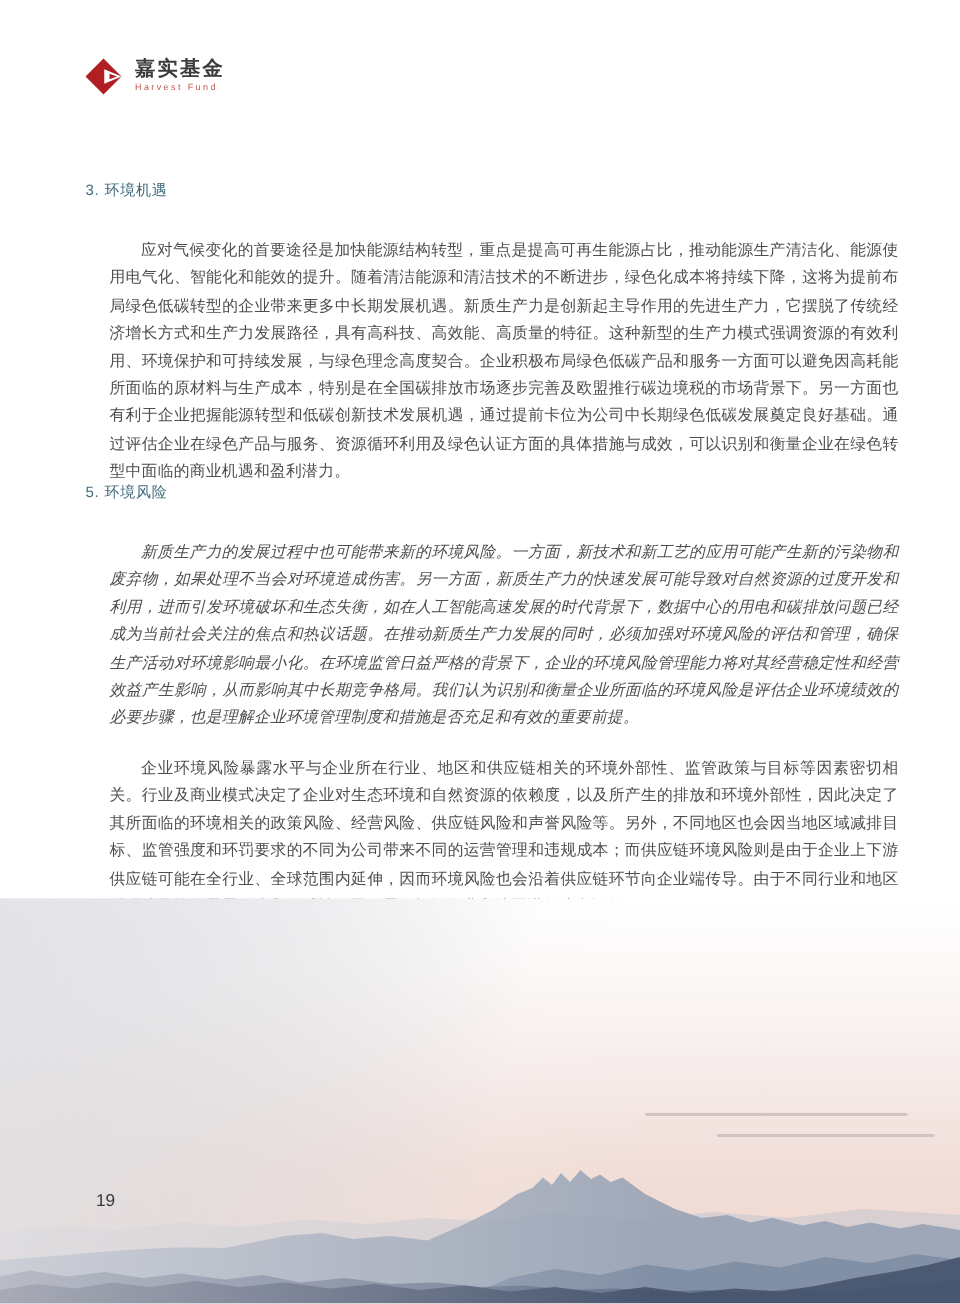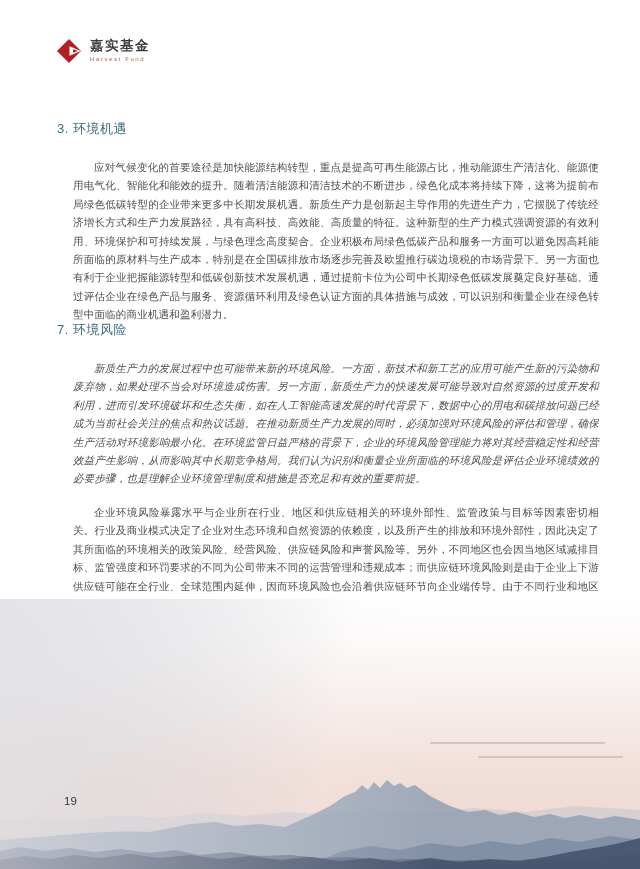--- a/index.html
+++ b/index.html
@@ -22,21 +22,21 @@
   }
   .logo-text .en{
     font-size:6px;color:#c0584e;letter-spacing:1.6px;line-height:8px;margin-top:2px;
   }
   
   .content{
     position:absolute;left:57px;right:57px;top:0;
   }
   h2.sec{
     margin:0;
-    font-size:13px;
+    font-size:10px;
     font-weight:500;
     color:#3f6a7c;
     letter-spacing:0.5px;
     text-align:right;
   }
   .sec-1{position:absolute;top:120px;left:0;}
   .sec-2{position:absolute;top:321px;left:0;}
   p.body-par{
     margin:16px;
     font-size:10.5px;
@@ -101,21 +101,21 @@
     <div class="logo-text">
       <div class="cn">嘉实基金</div>
       <div class="en">Harvest Fund</div>
     </div>
   </div>
 
   <div class="content">
     <h2 class="sec sec-1">3. 环境机遇</h2>
     <p class="body-par par-1">应对气候变化的首要途径是加快能源结构转型，重点是提高可再生能源占比，推动能源生产清洁化、能源使用电气化、智能化和能效的提升。随着清洁能源和清洁技术的不断进步，绿色化成本将持续下降，这将为提前布局绿色低碳转型的企业带来更多中长期发展机遇。新质生产力是创新起主导作用的先进生产力，它摆脱了传统经济增长方式和生产力发展路径，具有高科技、高效能、高质量的特征。这种新型的生产力模式强调资源的有效利用、环境保护和可持续发展，与绿色理念高度契合。企业积极布局绿色低碳产品和服务一方面可以避免因高耗能所面临的原材料与生产成本，特别是在全国碳排放市场逐步完善及欧盟推行碳边境税的市场背景下。另一方面也有利于企业把握能源转型和低碳创新技术发展机遇，通过提前卡位为公司中长期绿色低碳发展奠定良好基础。通过评估企业在绿色产品与服务、资源循环利用及绿色认证方面的具体措施与成效，可以识别和衡量企业在绿色转型中面临的商业机遇和盈利潜力。</p>
 
-    <h2 class="sec sec-2">7. 环境风险</h2>
+    <h2 class="sec sec-2">5. 环境风险</h2>
     <p class="body-par par-2">新质生产力的发展过程中也可能带来新的环境风险。一方面，新技术和新工艺的应用可能产生新的污染物和废弃物，如果处理不当会对环境造成伤害。另一方面，新质生产力的快速发展可能导致对自然资源的过度开发和利用，进而引发环境破坏和生态失衡，如在人工智能高速发展的时代背景下，数据中心的用电和碳排放问题已经成为当前社会关注的焦点和热议话题。在推动新质生产力发展的同时，必须加强对环境风险的评估和管理，确保生产活动对环境影响最小化。在环境监管日益严格的背景下，企业的环境风险管理能力将对其经营稳定性和经营效益产生影响，从而影响其中长期竞争格局。我们认为识别和衡量企业所面临的环境风险是评估企业环境绩效的必要步骤，也是理解企业环境管理制度和措施是否充足和有效的重要前提。</p>
     <p class="body-par par-3">企业环境风险暴露水平与企业所在行业、地区和供应链相关的环境外部性、监管政策与目标等因素密切相关。行业及商业模式决定了企业对生态环境和自然资源的依赖度，以及所产生的排放和环境外部性，因此决定了其所面临的环境相关的政策风险、经营风险、供应链风险和声誉风险等。另外，不同地区也会因当地区域减排目标、监管强度和环罚要求的不同为公司带来不同的运营管理和违规成本；而供应链环境风险则是由于企业上下游供应链可能在全行业、全球范围内延伸，因而环境风险也会沿着供应链环节向企业端传导。由于不同行业和地区对环境风险的暴露程度和敏感性不同，需要根据行业和地区进行综合评估。</p>
   </div>
 
   <div class="photo">
     <div class="blue-haze"></div>
     <div class="cloud c1"></div>
     <div class="cloud c2"></div>
     <svg width="640" height="270" viewBox="0 0 640 270" preserveAspectRatio="none" aria-hidden="true">
 

